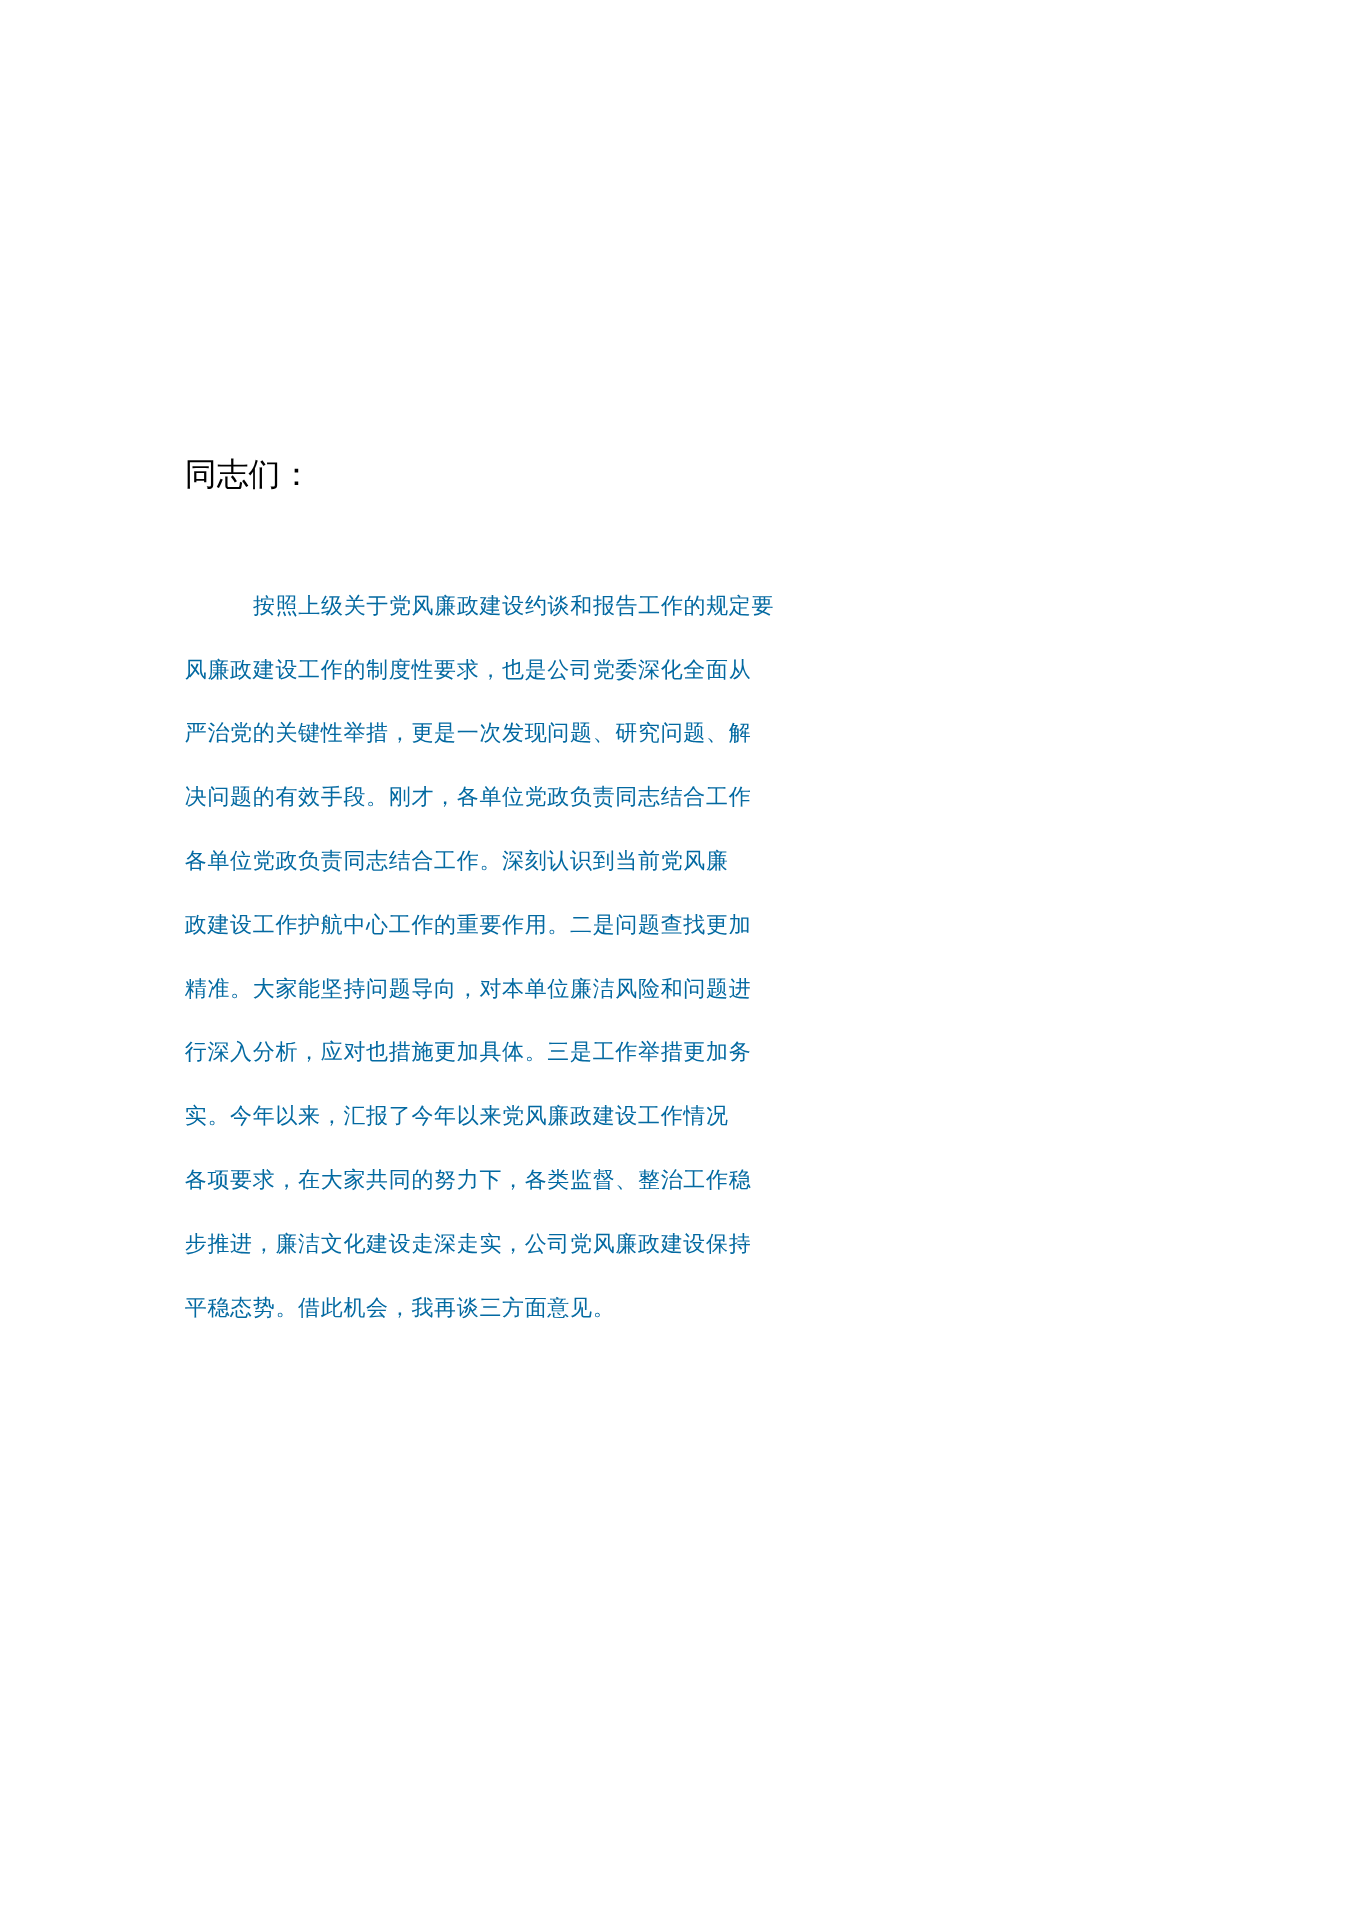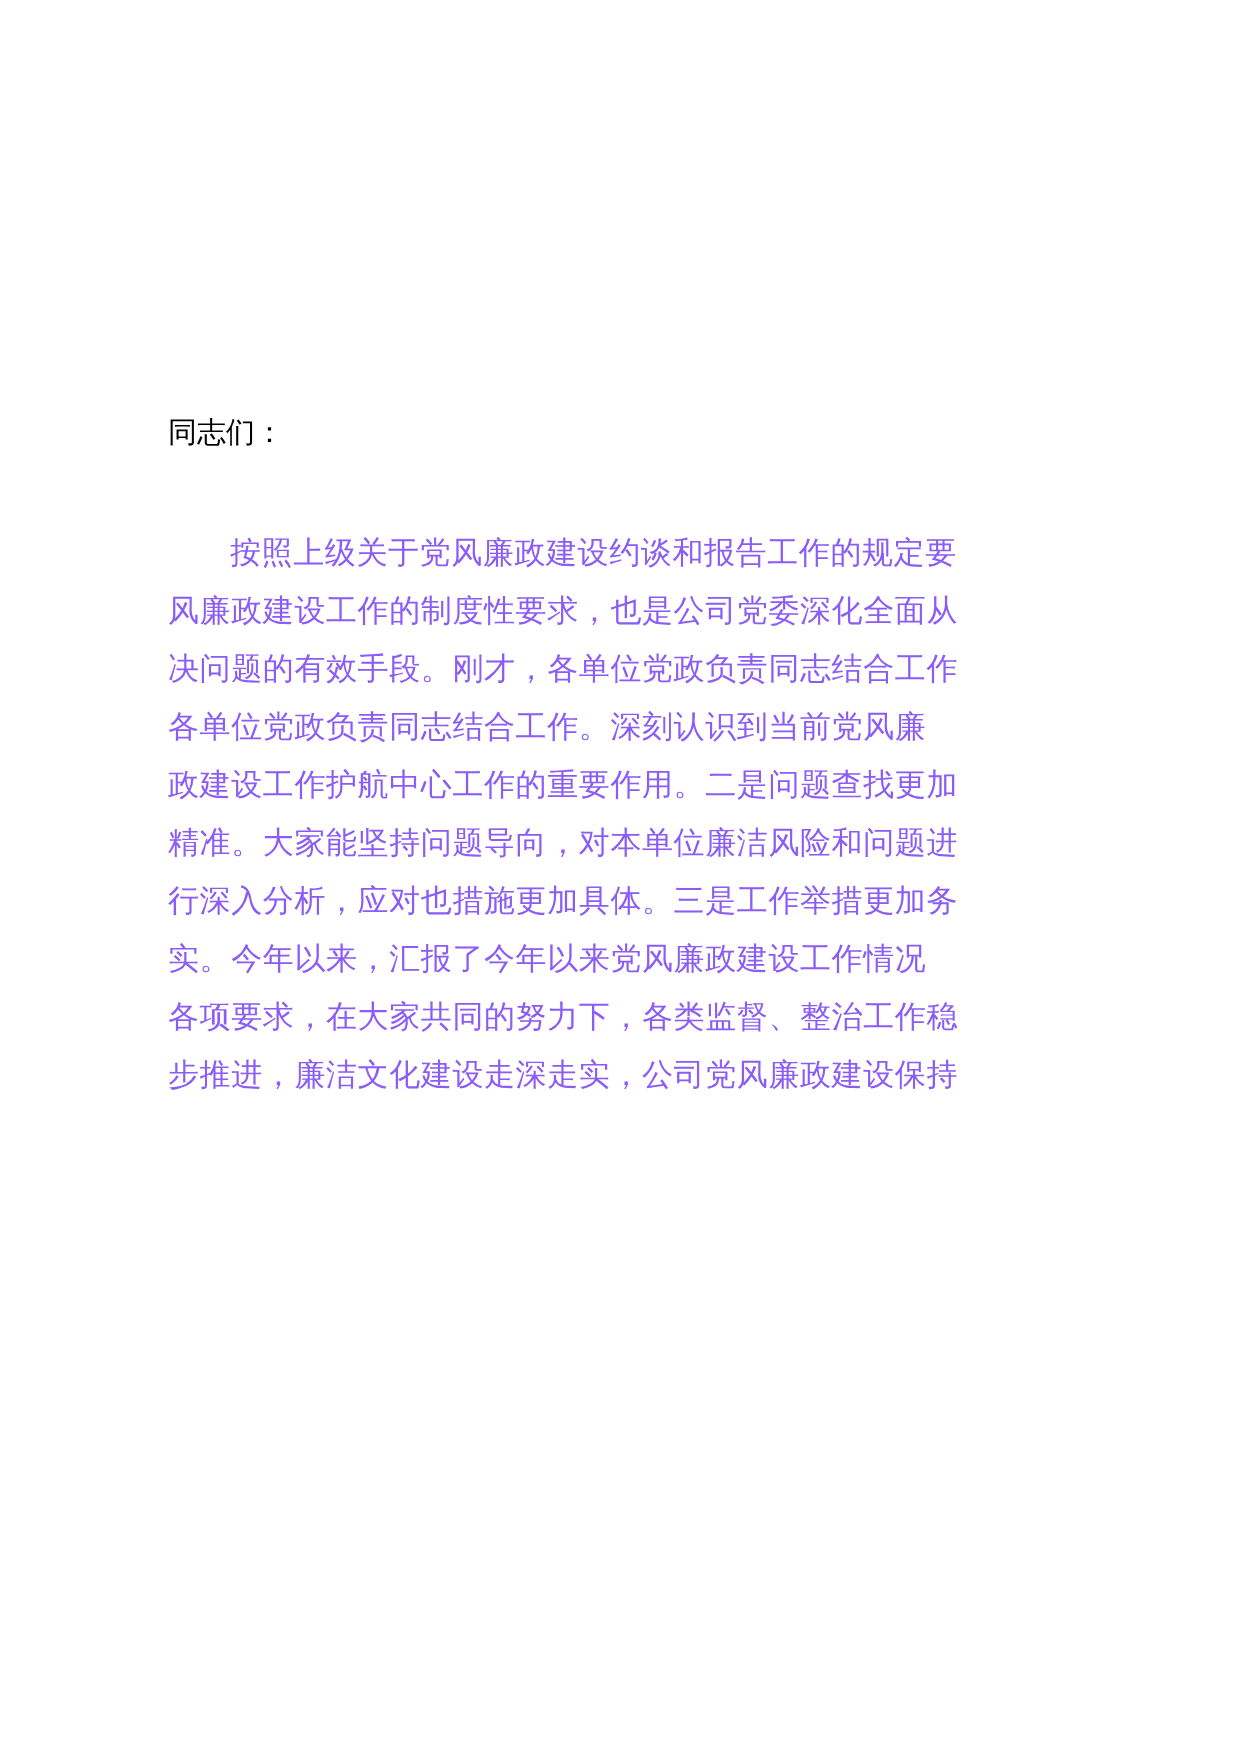--- a/index.html
+++ b/index.html
@@ -9,35 +9,37 @@
     position: absolute; left: 0; top: 180px; width: 1100px; text-align: center;
     font-family: "DejaVu Sans", sans-serif; font-weight: bold; font-size: 42px;
     color: #000; letter-spacing: 0px; line-height: 60px;
   }
   .salutation {
     position: absolute; left: 168px; top: 410px;
     font-family: Liberation Sans, sans-serif; font-size: 29px; color: #000; line-height: 44px;
   }
   .body-lines { position: absolute; left: 168px; top: 524px; width: 780px; }
   .line {
-    font-family: Liberation Sans, sans-serif; font-size: 31px; color: #8b5cf6;
+    font-family: Liberation Mono, monospace; font-size: 20px; color: #0369a1;
     height: 58px; line-height: 58px; white-space: nowrap; letter-spacing: 0.6px;
   }
   .line.indent { padding-left: 62px; }
 </style>
 </head>
 <body>
 
 <div class="page">
   <div class="salutation">同志们：</div>
   <div class="body-lines">
     <div class="line indent">按照上级关于党风廉政建设约谈和报告工作的规定要</div>
     <div class="line">风廉政建设工作的制度性要求，也是公司党委深化全面从</div>
+    <div class="line">严治党的关键性举措，更是一次发现问题、研究问题、解</div>
     <div class="line">决问题的有效手段。刚才，各单位党政负责同志结合工作</div>
     <div class="line">各单位党政负责同志结合工作。深刻认识到当前党风廉</div>
     <div class="line">政建设工作护航中心工作的重要作用。二是问题查找更加</div>
     <div class="line">精准。大家能坚持问题导向，对本单位廉洁风险和问题进</div>
     <div class="line">行深入分析，应对也措施更加具体。三是工作举措更加务</div>
     <div class="line">实。今年以来，汇报了今年以来党风廉政建设工作情况</div>
     <div class="line">各项要求，在大家共同的努力下，各类监督、整治工作稳</div>
     <div class="line">步推进，廉洁文化建设走深走实，公司党风廉政建设保持</div>
+    <div class="line">平稳态势。借此机会，我再谈三方面意见。</div>
   </div>
 </div>
 
 </body></html>

